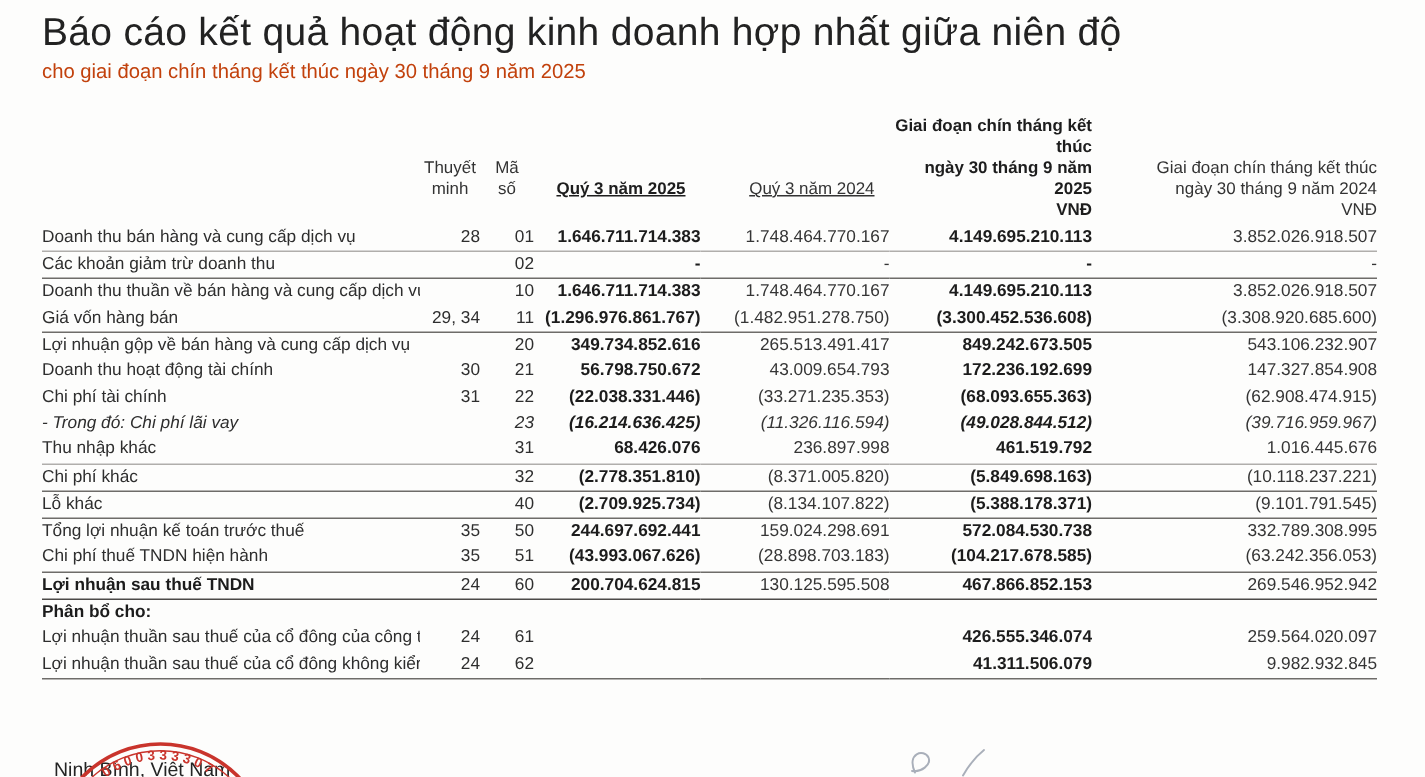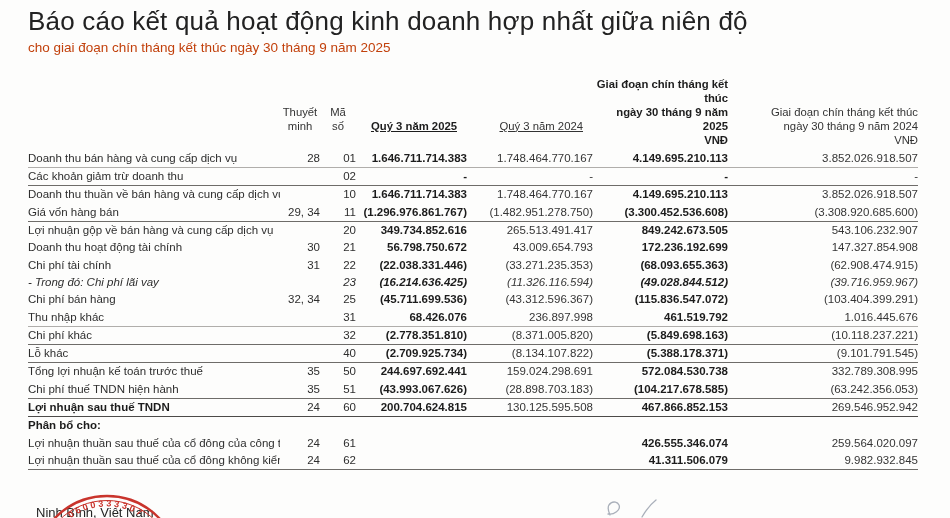--- a/index.html
+++ b/index.html
@@ -155,29 +155,20 @@
   </tr>
         <tr class="row-italic">
     <td class="lbl">- Trong đó: Chi phí lãi vay</td>
     <td class="note"></td>
     <td class="code">23</td>
     <td class="val cur">(16.214.636.425)</td>
     <td class="val">(11.326.116.594)</td>
     <td class="val cur">(49.028.844.512)</td>
     <td class="val">(39.716.959.967)</td>
   </tr>
-        <tr>
-    <td class="lbl">Chi phí bán hàng</td>
-    <td class="note">32, 34</td>
-    <td class="code">25</td>
-    <td class="val cur">(45.711.699.536)</td>
-    <td class="val">(43.312.596.367)</td>
-    <td class="val cur">(115.836.547.072)</td>
-    <td class="val">(103.404.399.291)</td>
-  </tr>
         <tr class="sep-light">
     <td class="lbl">Thu nhập khác</td>
     <td class="note"></td>
     <td class="code">31</td>
     <td class="val cur">68.426.076</td>
     <td class="val">236.897.998</td>
     <td class="val cur">461.519.792</td>
     <td class="val">1.016.445.676</td>
   </tr>
         <tr class="sep-dark">

